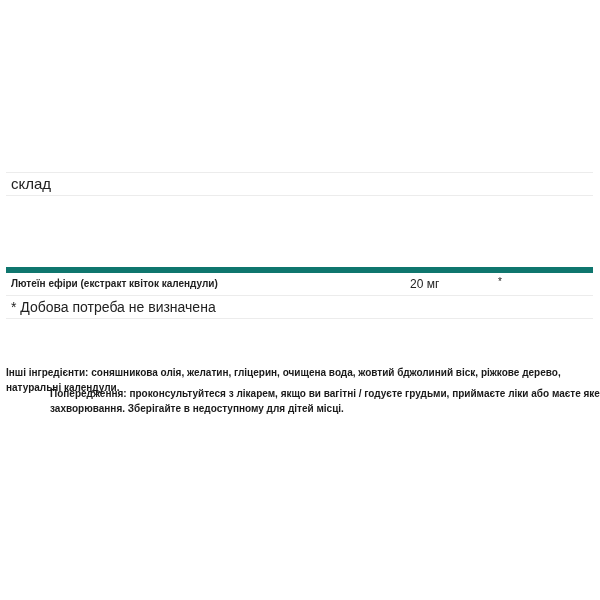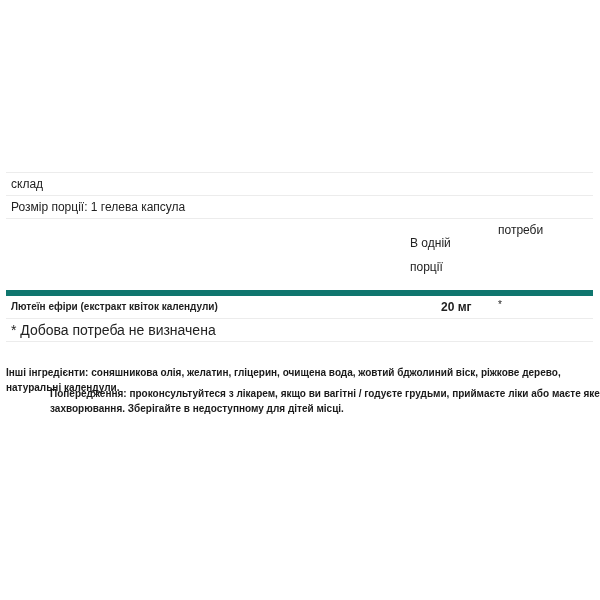--- a/index.html
+++ b/index.html
@@ -16,21 +16,21 @@
       position: relative;
     }
     .wrap {
       position: absolute;
       left: 6px;
       top: 172px;
       width: 587px;
     }
     .row {
       border-top: 1px solid #ececec;
-      font-size: 12px;
+      font-size: 15px;
       line-height: 22px;
       height: 22px;
       padding-left: 5px;
       box-sizing: content-box;
       position: relative;
     }
     .header-row {
       border-top: 1px solid #ececec;
       height: 71px;
       position: relative;
@@ -56,23 +56,22 @@
       line-height: 22px;
       position: relative;
       font-size: 10px;
       font-weight: bold;
       padding-left: 5px;
     }
     .ing-row .amount {
       position: absolute;
       left: 404px;
       top: 0;
-      font-weight: bold;
+      font-weight: normal;
       font-size: 12px;
-      margin-left: 31px;
     }
     .ing-row .dv {
       position: absolute;
       left: 492px;
       top: -2px;
       font-weight: normal;
       font-size: 10px;
     }
     .note-row {
       border-top: 1px solid #ececec;
@@ -92,28 +91,22 @@
       color: #1a1a1a;
     }
     .para.other { top: 365px; }
     .para.warn { top: 386px; margin-left: 44px; }
   </style>
 </head>
 <body>
 
 <div class="wrap">
   <div class="row">склад</div>
-  <div class="row">Розмір порції: 1 гелева капсула</div>
   <div class="header-row">
-    <div class="col-serving">
-      <div>В одній</div>
-      <div>порції</div>
-    </div>
     <div class="col-dv">
-      <div>потреби</div>
     </div>
   </div>
   <div class="ing-row">
     <span>Лютеїн ефіри (екстракт квіток календули)</span>
     <span class="amount">20 мг</span>
     <span class="dv">*</span>
   </div>
   <div class="note-row">* Добова потреба не визначена</div>
 </div>
 

